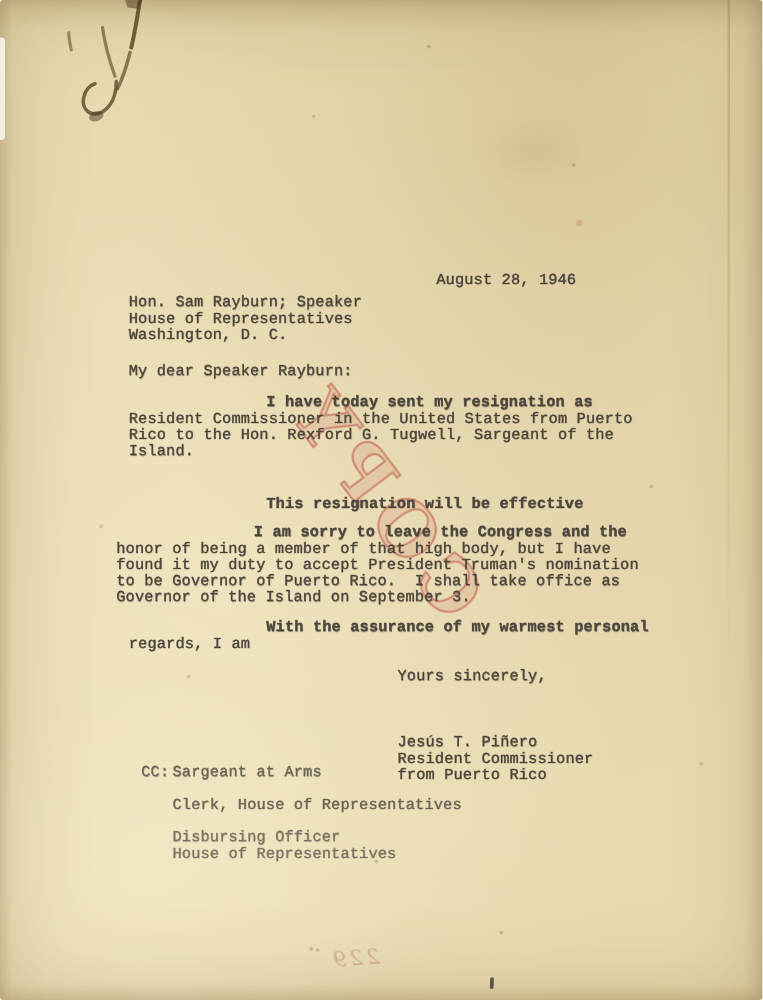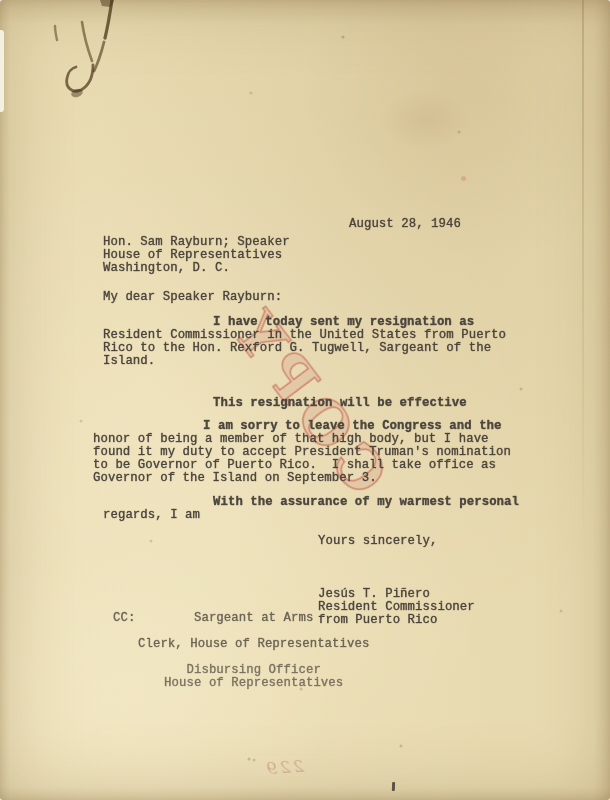--- a/index.html
+++ b/index.html
@@ -82,21 +82,21 @@
   .date-line{left:349px;top:186px;margin-top:32px;}
   .recipient{left:103px;top:236px;}
   .salutation{left:103px;top:291px;}
   .para-1{left:103px;top:316px;}
   .para-2{left:103px;top:397px;}
   .para-3{left:93px;top:420px;}
   .para-4{left:103px;top:496px;}
   .closing{left:318px;top:535px;}
   .signature{left:318px;top:588px;}
   .cc-label{left:113px;top:612px;}
-  .cc-list{left:138px;top:612px;text-align:center;}
+  .cc-list{left:138px;top:612px;}
 </style>
 </head>
 <body>
 
 <div class="page">
 
   <div class="edge-top"></div>
   <div class="edge-bottom"></div>
   <div class="edge-right"></div>
   <div class="edge-left"></div>

